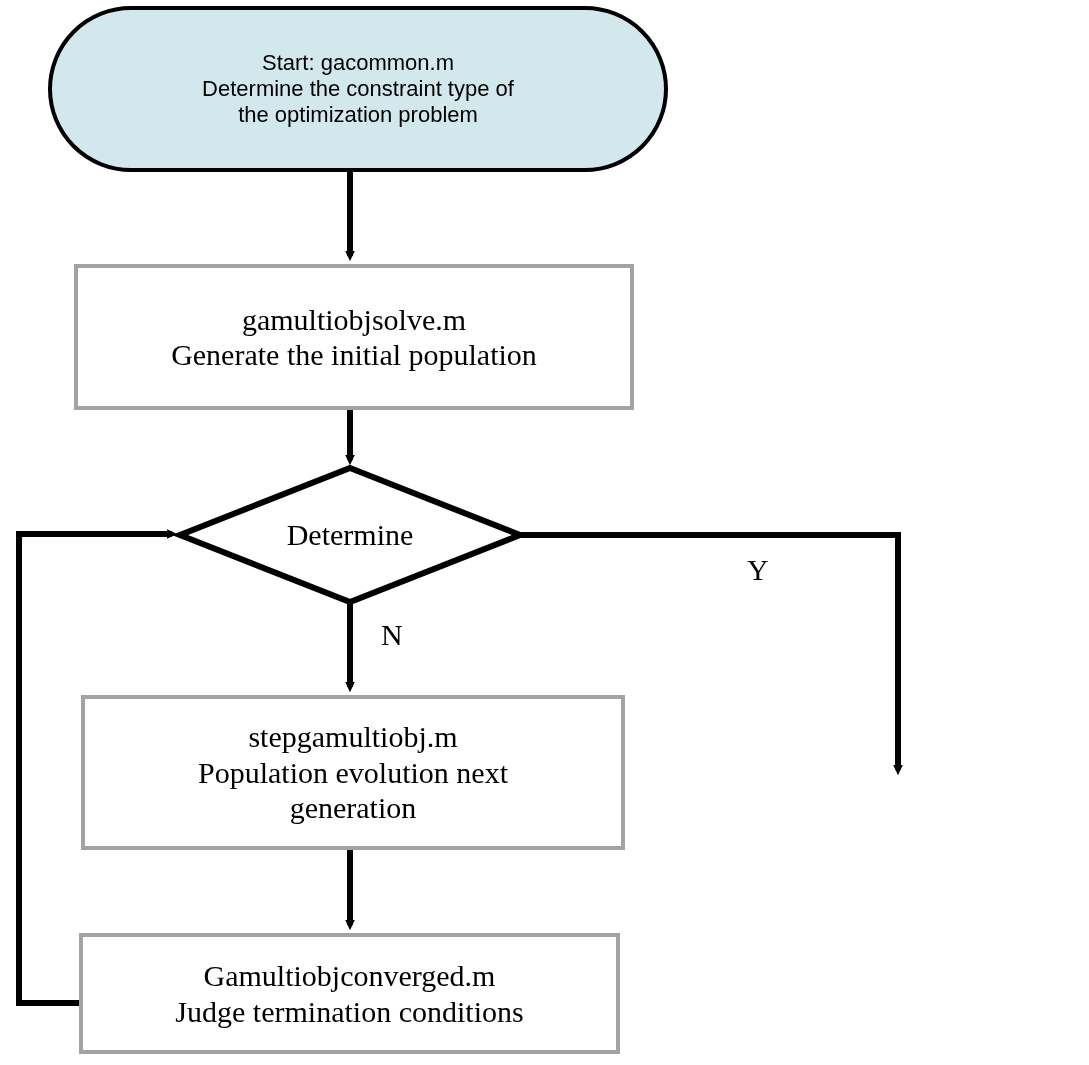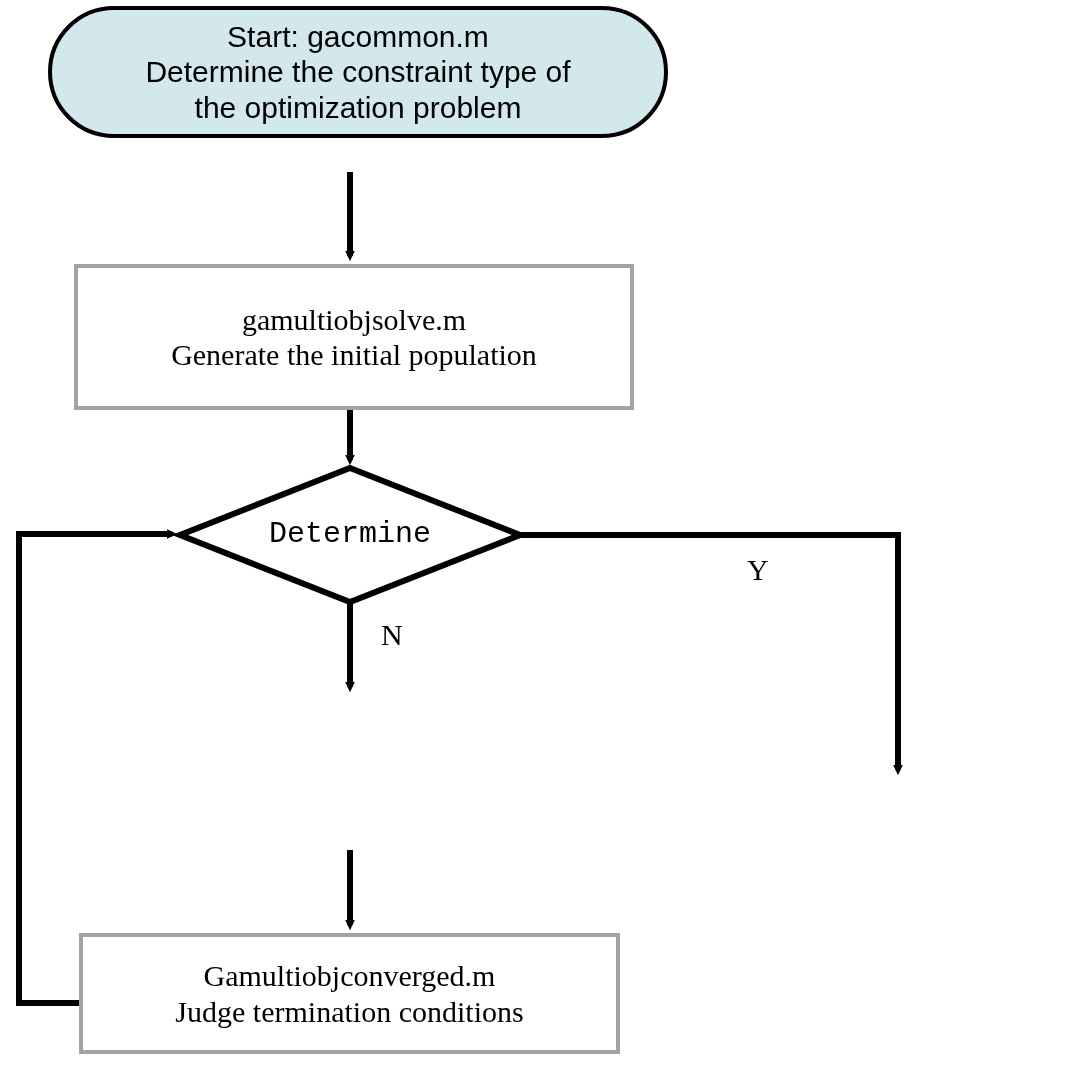--- a/index.html
+++ b/index.html
@@ -90,43 +90,48 @@
 
     <path d="M350,602 L350,687" stroke="#000000" stroke-width="6" fill="none" marker-end="url(#arrow)"></path>
 
     <path d="M350,850 L350,925" stroke="#000000" stroke-width="6" fill="none" marker-end="url(#arrow)"></path>
 
     <path d="M79,1003 L19,1003 L19,534 L172,534" stroke="#000000" stroke-width="6" fill="none" stroke-linejoin="miter" marker-end="url(#arrow)"></path>
 
     <path d="M520,535 L898,535 L898,770" stroke="#000000" stroke-width="6" fill="none" stroke-linejoin="miter" marker-end="url(#arrow)"></path>
   </svg>
 
-  <div class="node terminator font-sans" style="left:48px; top:6px; width:620px; height:132px; font-size:30px;">
+  <div class="node terminator font-sans" style="left:48px; top:6px; width:620px; height:166px; font-size:22px;">
     <span class="node-text">Start: gacommon.m
 Determine the constraint type of
 the optimization problem</span>
   </div>
 
   <div class="node process font-serif" style="left:74px; top:264px; width:560px; height:146px; font-size:30px;">
     <span class="node-text">gamultiobjsolve.m
 Generate the initial population</span>
   </div>
 
-  <div class="node decision font-serif" style="left:180px; top:468px; width:340px; height:134px; font-size:30px;font-family:Liberation Mono, monospace;">
+  <div class="node decision font-serif" style="left:180px; top:468px; width:340px; height:134px; font-size:30px;">
     <span class="node-text">Determine</span>
   </div>
 
   <div class="edge-label" style="left:381px; top:620px; font-size:30px;">
     <span>N</span>
   </div>
 
   <div class="edge-label" style="left:747px; top:555px; font-size:30px;">
     <span>Y</span>
   </div>
 
+  <div class="node process font-serif" style="left:81px; top:695px; width:544px; height:155px; font-size:30px;">
+    <span class="node-text">stepgamultiobj.m
+Population evolution next
+generation</span>
+  </div>
 
   <div class="node process font-serif" style="left:79px; top:933px; width:541px; height:121px; font-size:30px;">
     <span class="node-text">Gamultiobjconverged.m
 Judge termination conditions</span>
   </div>
 
 
 </div>
 
 </body></html>

